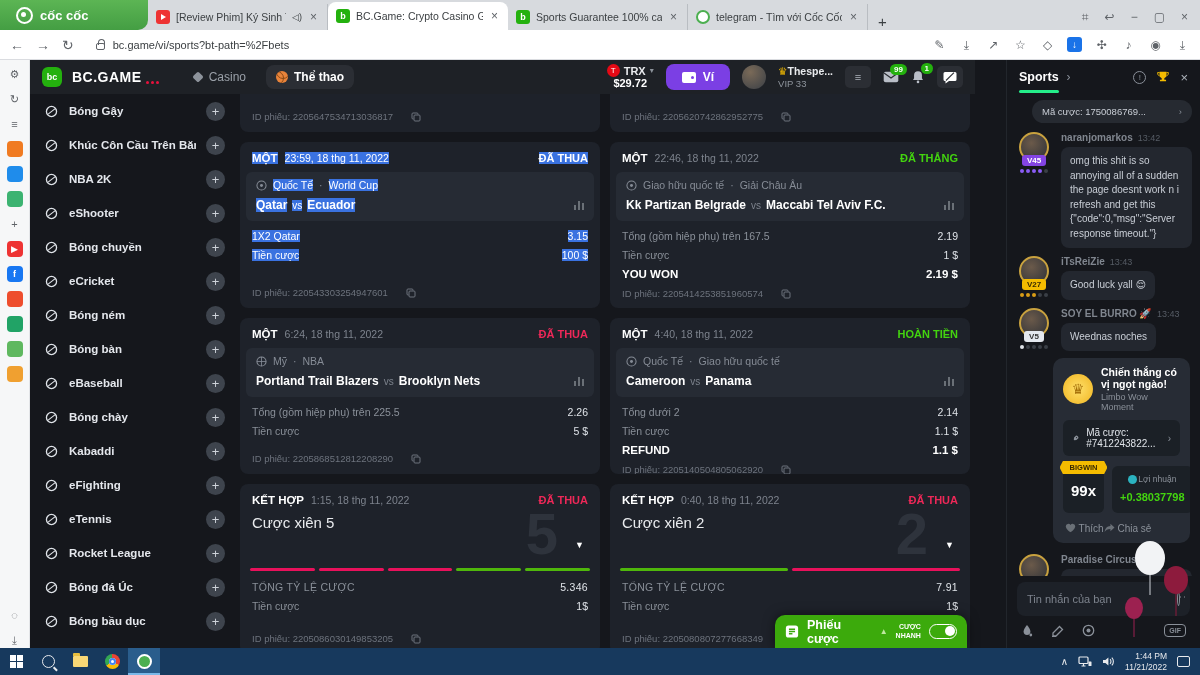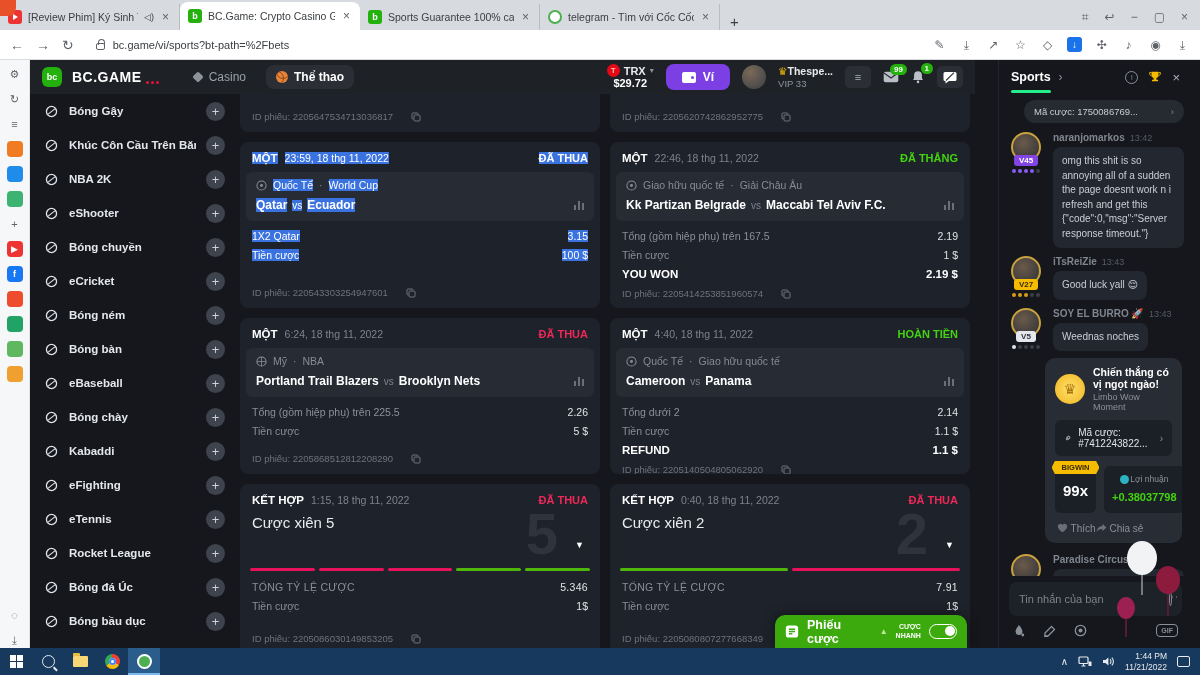--- a/index.html
+++ b/index.html
@@ -112,21 +112,21 @@
 
   
   .betslip { position:absolute; right:233px; bottom:0; width:192px; height:33px; background:#3caa0c; border-radius:10px 10px 0 0; display:flex; align-items:center; padding:0 10px; gap:8px; box-shadow:0 0 12px rgba(0,0,0,.5); z-index:6; }
   .slip-label { color:#fff; font-weight:bold; font-size:12.5px; }
   .slip-caret { color:#bfe8a0; font-size:8px; }
   .quick { margin-left:auto; text-align:right; color:#fff; font-size:7px; font-weight:bold; line-height:1.15; }
   .toggle { width:30px; height:15px; border:1.5px solid #fff; border-radius:9px; position:relative; }
   .toggle:after { content:""; position:absolute; right:1px; top:1px; width:10px; height:10px; background:#fff; border-radius:50%; }
 
   
-  .chat { position:absolute; right:8px; top:0; width:194px; height:588px; background:#15171c; border-left:1px solid #22262c; }
+  .chat { position:absolute; right:0; top:0; width:194px; height:588px; background:#15171c; border-left:1px solid #22262c; }
   .chat-head { height:34px; display:flex; align-items:center; padding:0 12px; gap:8px; }
   .chat-title { color:#fff; font-weight:bold; font-size:12.5px; position:relative; }
   .chat-title:after { content:""; position:absolute; left:0; bottom:-9px; width:100%; height:3px; background:#24ee89; border-radius:2px; }
   .chat-chevron { color:#8a9099; font-size:12px; }
   .chat-head-icons { margin-left:auto; display:flex; align-items:center; gap:10px; }
   .info-ic { width:13px; height:13px; border:1.2px solid #8a9099; border-radius:50%; color:#8a9099; font-size:8px; display:flex; align-items:center; justify-content:center; }
   .close-x { color:#aeb4bc; font-size:13px; }
   .chat-body { position:absolute; top:34px; left:0; right:0; bottom:72px; overflow:hidden; padding:4px 0 0; }
   .pinned { margin:2px 8px 4px auto; width:160px; background:#262a31; border-radius:14px; padding:6px 10px; color:#c9ced6; font-size:9.5px; display:flex; align-items:center; gap:6px; }
   .pinned .chev { margin-left:auto; color:#8a9099; }
@@ -185,20 +185,24 @@
   .note-ic { width:13px; height:11px; border:1.3px solid #e8eaed; border-radius:2px; }
   svg { display:block; }
 </style>
 </head>
 <body>
 
 <div class="screen">
 
   <div class="tabstrip">
     <div class="brand-notch"></div>
+    <div class="brand">
+      <span class="brand-logo"></span>
+      <span class="brand-name">cốc cốc</span>
+    </div>
     <div class="tab">
       <span class="favicon fav-yt"></span>
       <span class="t-title">[Review Phim] Ký Sinh Tr...</span>
       <span class="audio-glyph">◁)</span>
       <span class="t-close">×</span>
     </div>
     <div class="tab active">
       <span class="favicon fav-bc">b</span>
       <span class="t-title">BC.Game: Crypto Casino Gam</span>
       <span class="t-close">×</span>

